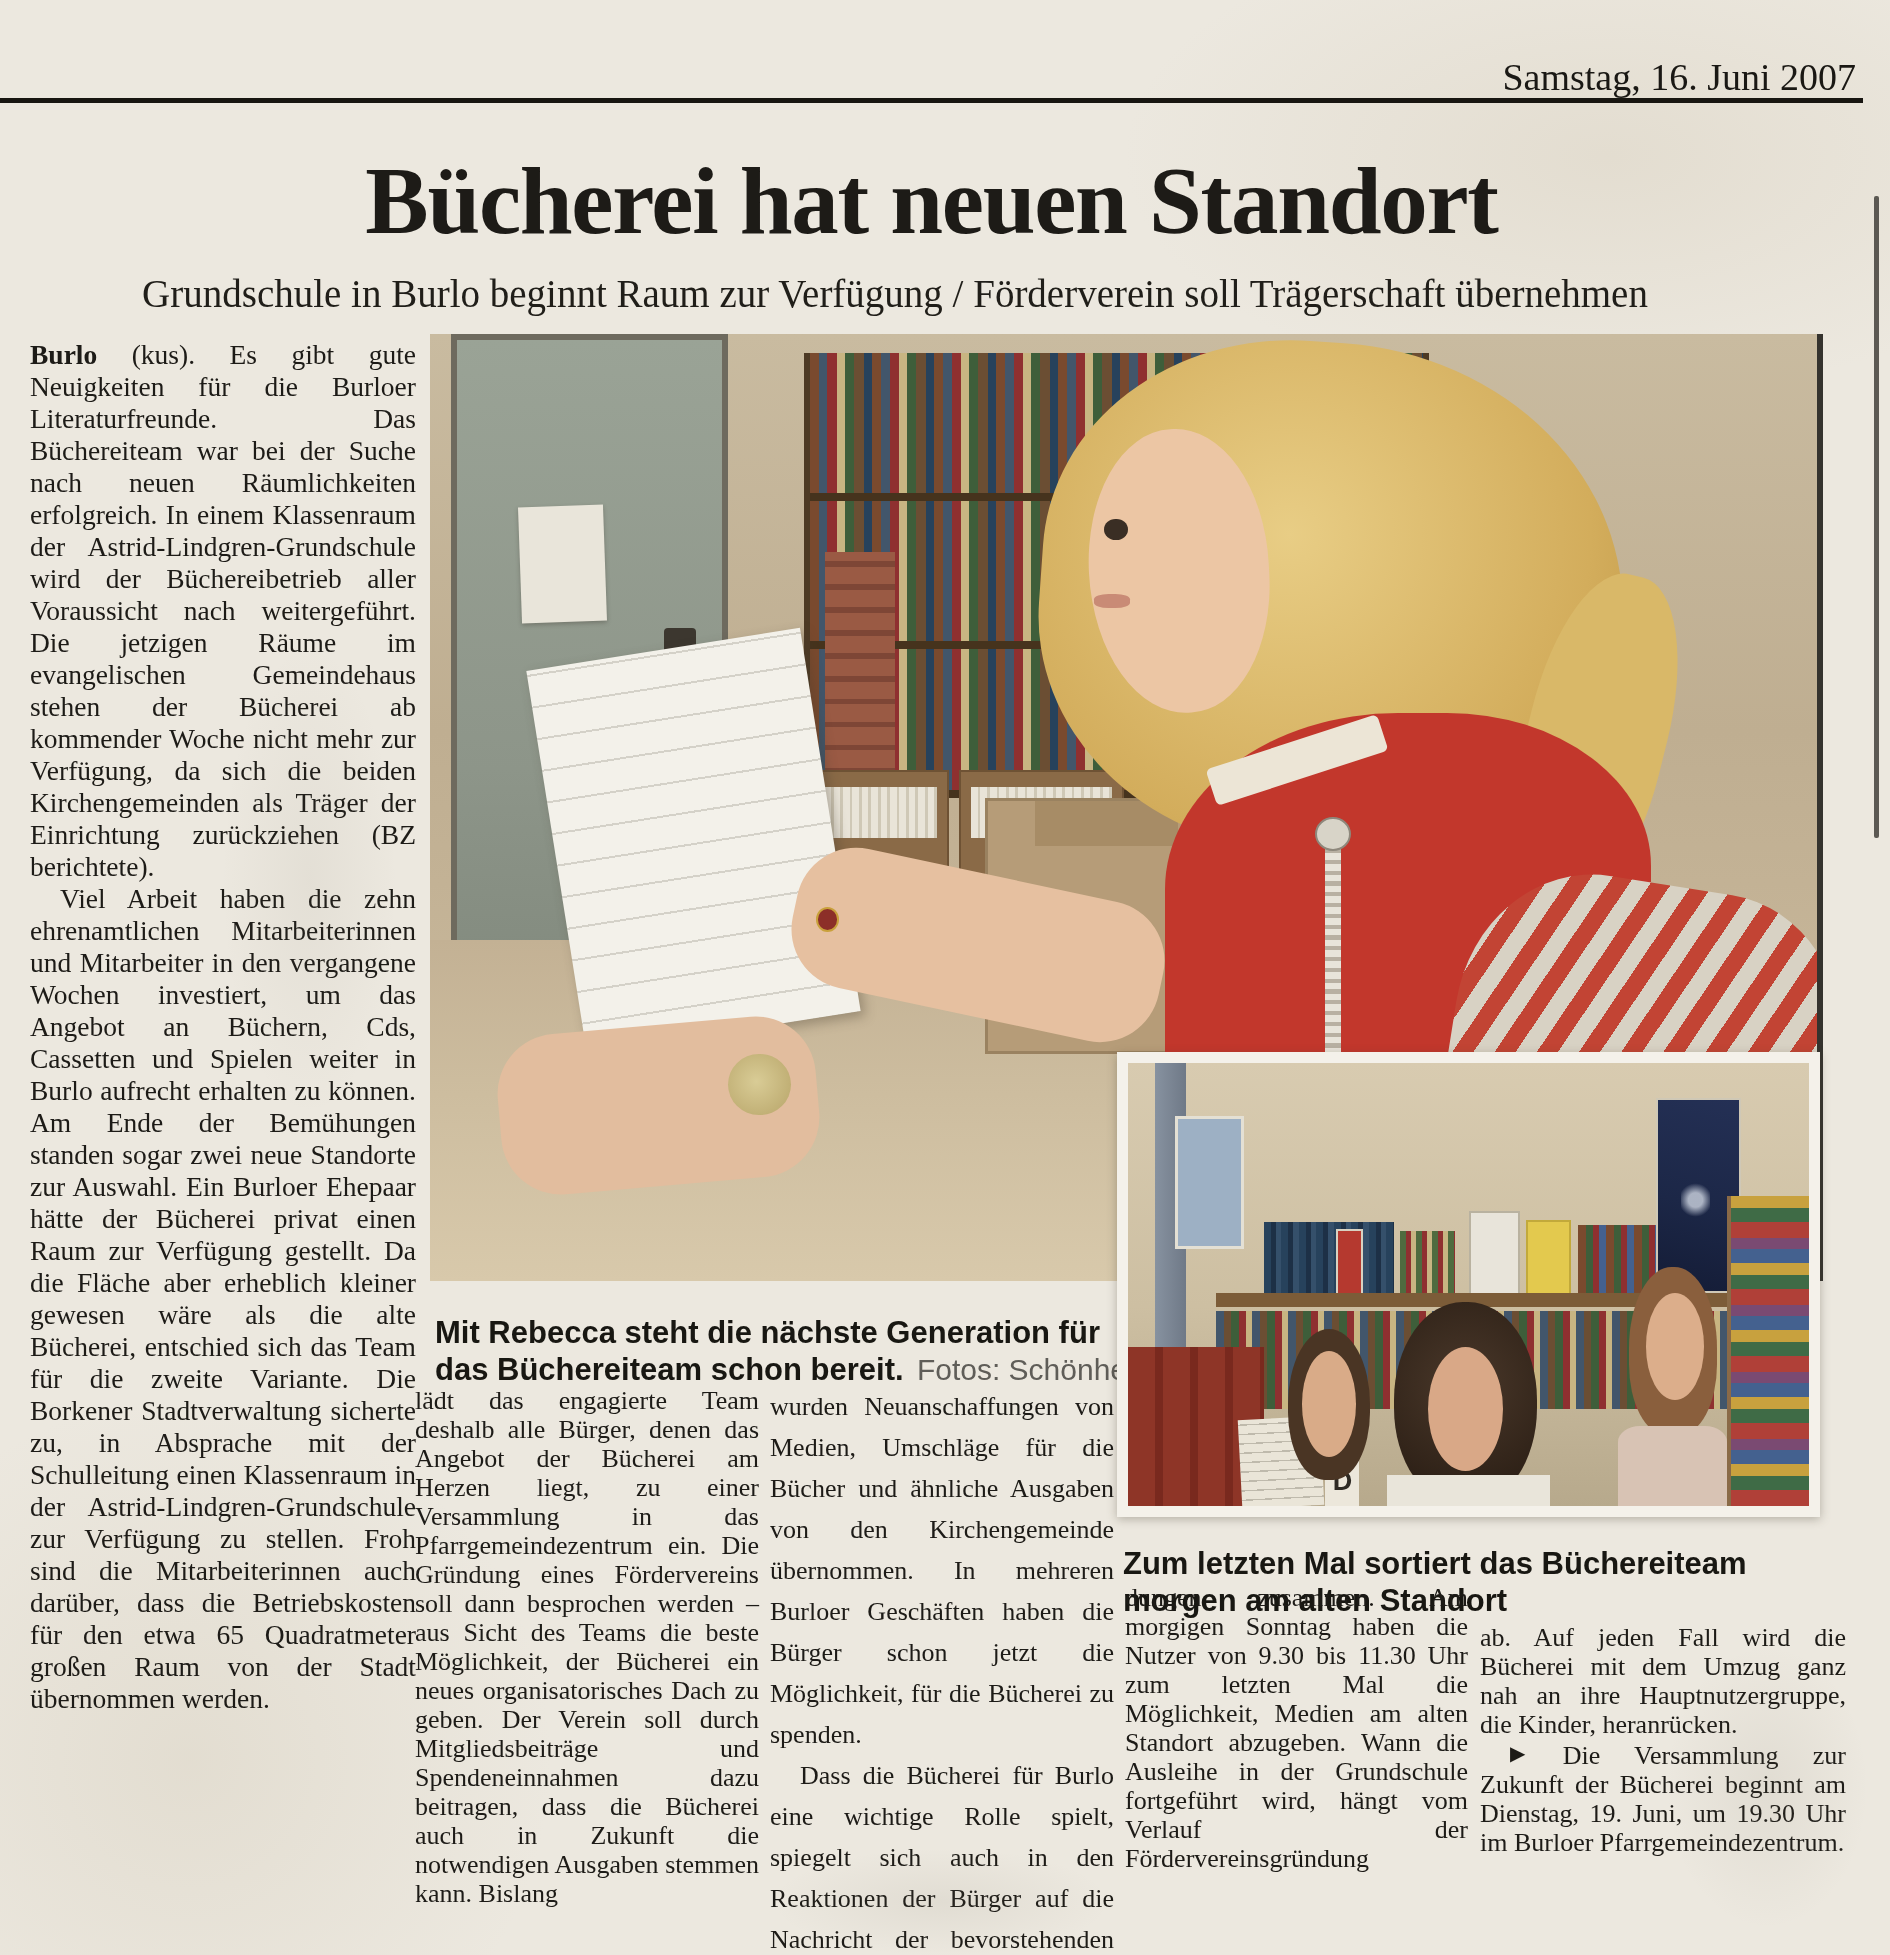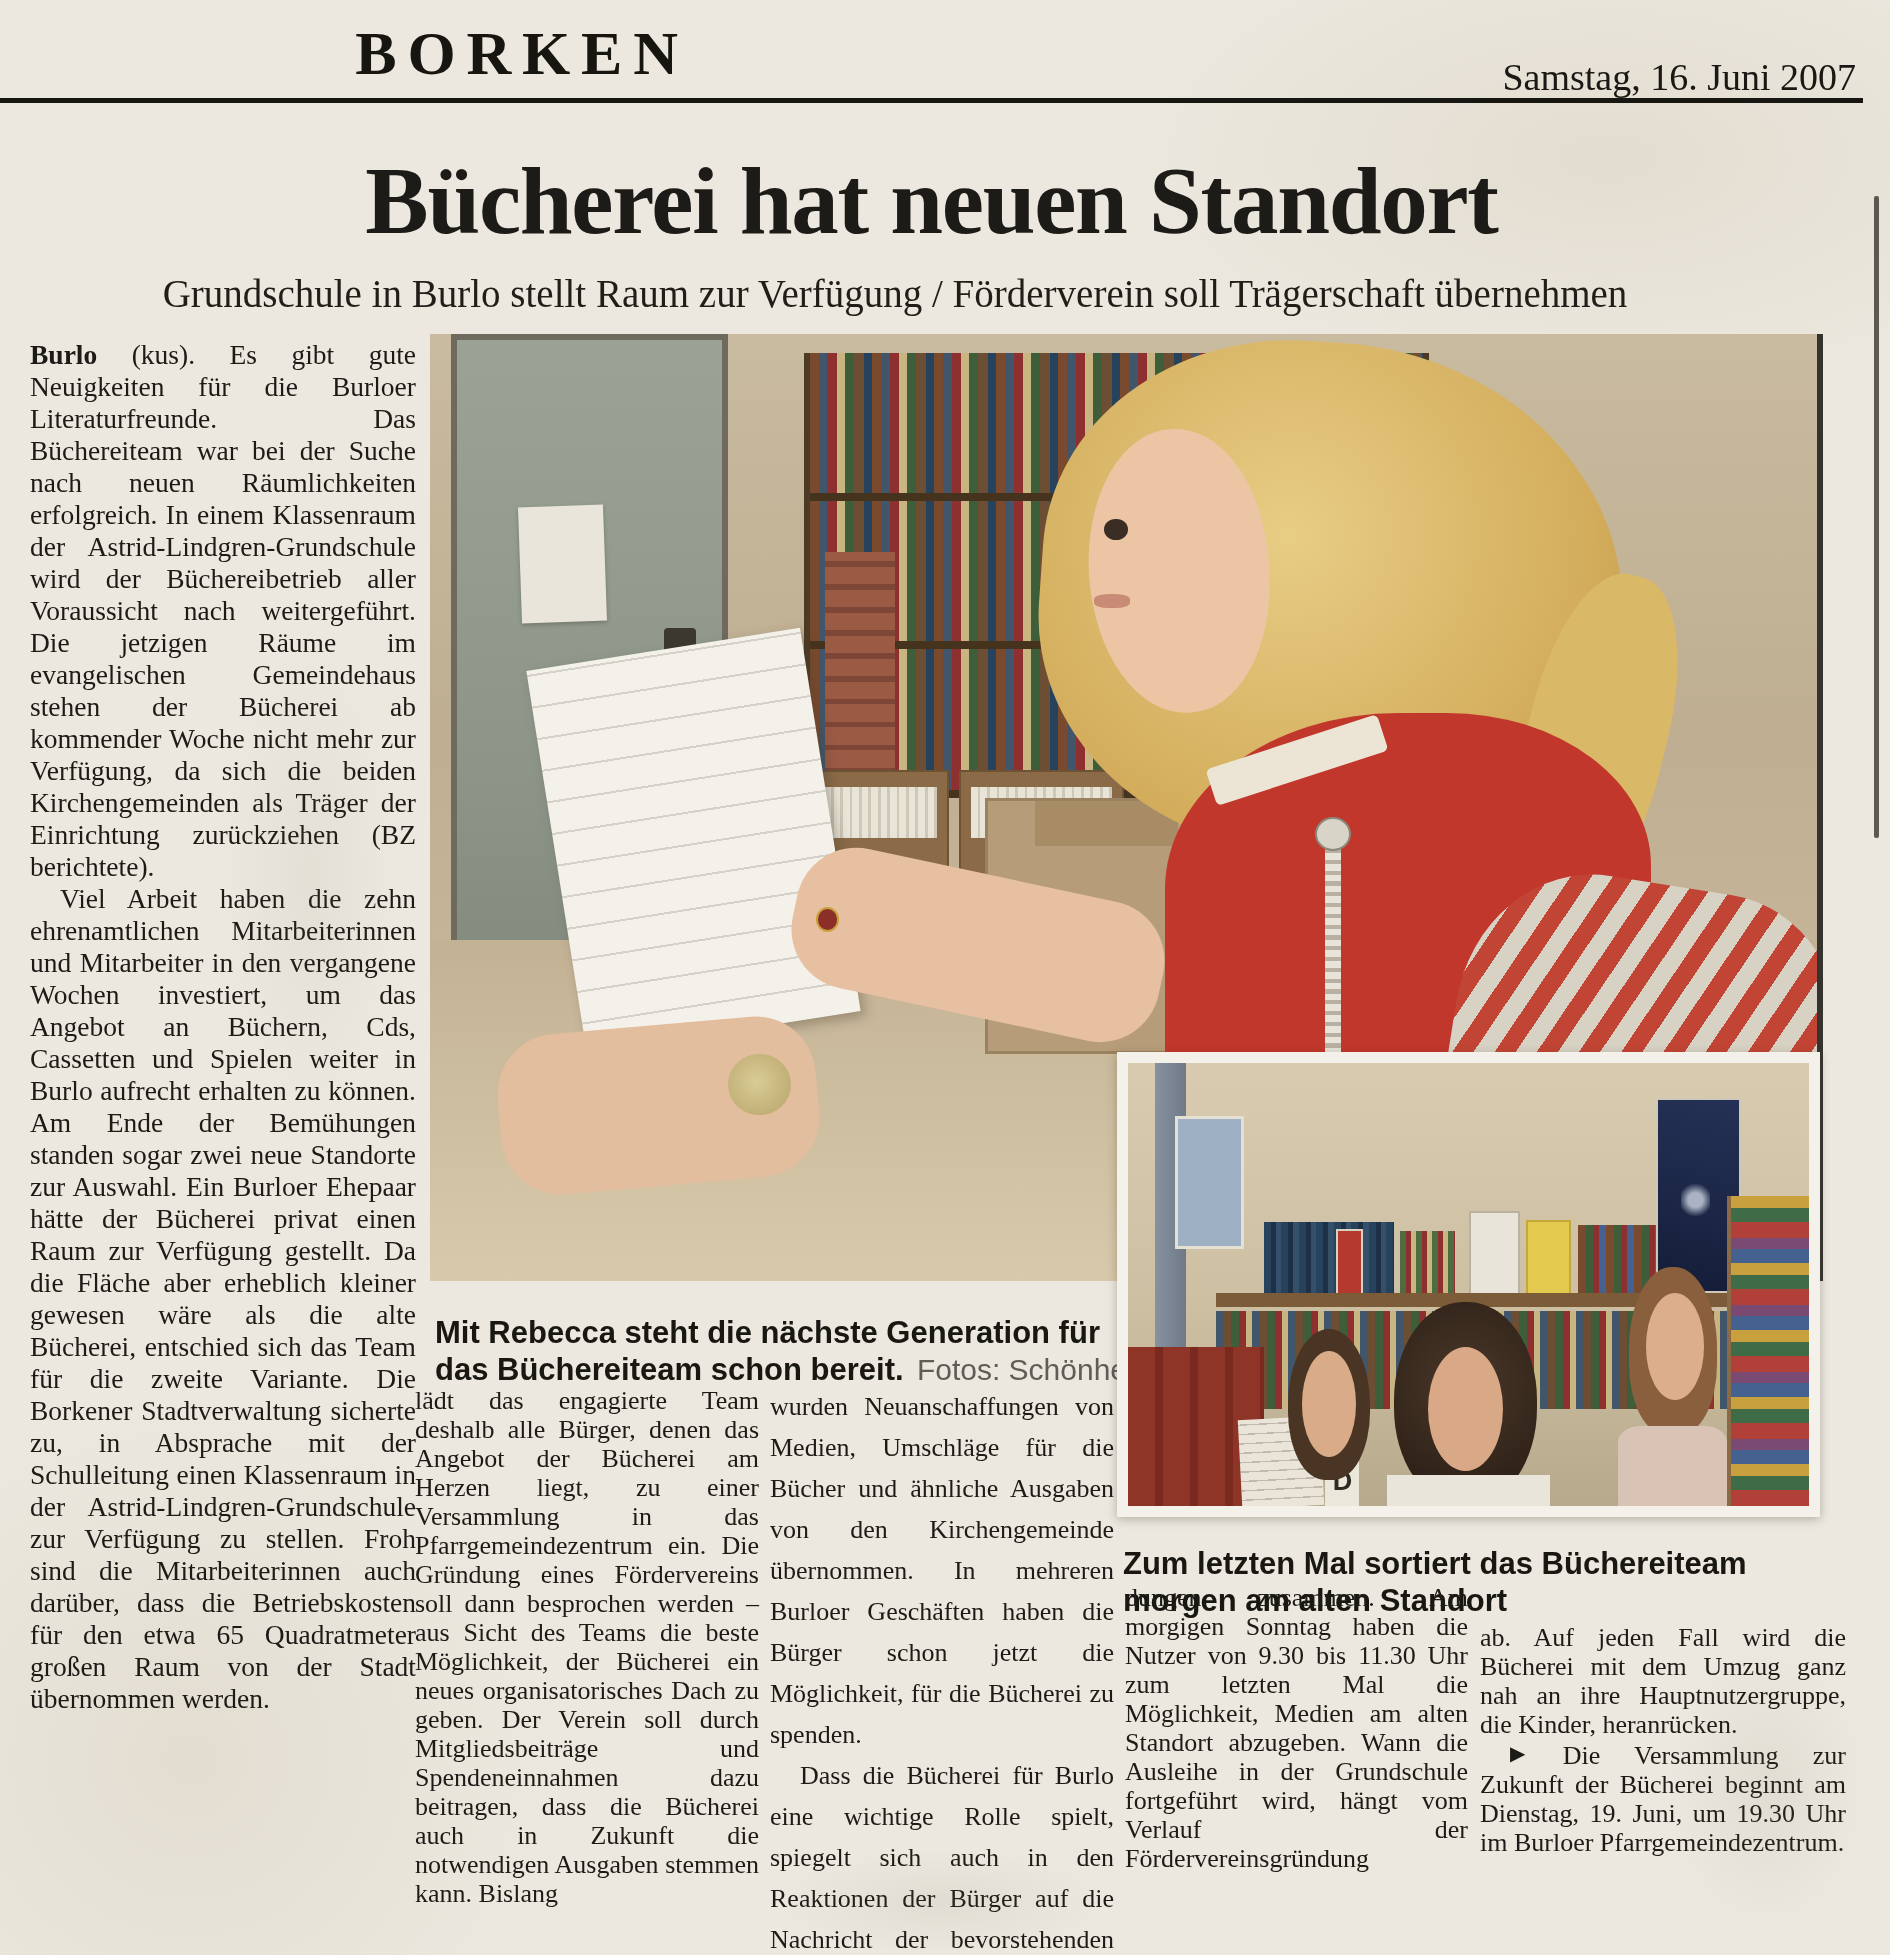--- a/index.html
+++ b/index.html
@@ -139,26 +139,25 @@
   .smudge{position:absolute;border-radius:50%;pointer-events:none;}
   .s1{left:1666px;top:1646px;width:202px;height:282px;background:radial-gradient(closest-side,rgba(125,118,100,.10),transparent);}
   .s2{left:222px;top:645px;width:175px;height:470px;background:radial-gradient(closest-side,rgba(125,118,100,.08),transparent);}
   .s3{left:773px;top:1848px;width:336px;height:108px;background:radial-gradient(closest-side,rgba(125,118,100,.10),transparent);}
 </style>
 </head>
 <body>
 
 <div class="page">
 
-  <div class="masthead">BORKEN</div>
   <div class="dateline">Samstag, 16. Juni 2007</div>
   <div class="rule"></div>
 
   <h1 class="headline">Bücherei hat neuen Standort</h1>
-  <div class="subheadline">Grundschule in Burlo stellt Raum zur Verfügung / Förderverein soll Trägerschaft übernehmen</div>
+  <div class="subheadline">Grundschule in Burlo beginnt Raum zur Verfügung / Förderverein soll Trägerschaft übernehmen</div>
 
   <section class="col col1">
     <p><b>Burlo</b><span> (kus). Es gibt gute Neuigkeiten für die Burloer Literaturfreunde. Das Büchereiteam war bei der Suche nach neuen Räumlichkeiten erfolgreich. In einem Klassenraum der Astrid-Lindgren-Grundschule wird der Büchereibetrieb aller Voraussicht nach weitergeführt. Die jetzigen Räume im evangelischen Gemeindehaus stehen der Bücherei ab kommender Woche nicht mehr zur Verfügung, da sich die beiden Kirchengemeinden als Träger der Einrichtung zurückziehen (BZ berichtete).</span></p>
     <p class="indent">Viel Arbeit haben die zehn ehrenamtlichen Mitarbeiterinnen und Mitarbeiter in den vergangene Wochen investiert, um das Angebot an Büchern, Cds, Cassetten und Spielen weiter in Burlo aufrecht erhalten zu können. Am Ende der Bemühungen standen sogar zwei neue Standorte zur Auswahl. Ein Burloer Ehepaar hätte der Bücherei privat einen Raum zur Verfügung gestellt. Da die Fläche aber erheblich kleiner gewesen wäre als die alte Bücherei, entschied sich das Team für die zweite Variante. Die Borkener Stadtverwaltung sicherte zu, in Absprache mit der Schulleitung einen Klassenraum in der Astrid-Lindgren-Grundschule zur Verfügung zu stellen. Froh sind die Mitarbeiterinnen auch darüber, dass die Betriebskosten für den etwa 65 Quadratmeter großen Raum von der Stadt übernommen werden.</p>
   </section>
 
   <figure class="photo1" style="margin:0">
     <div class="p1-door">
       <div class="p1-door-sign"></div>
       <div class="p1-door-handle"></div>

